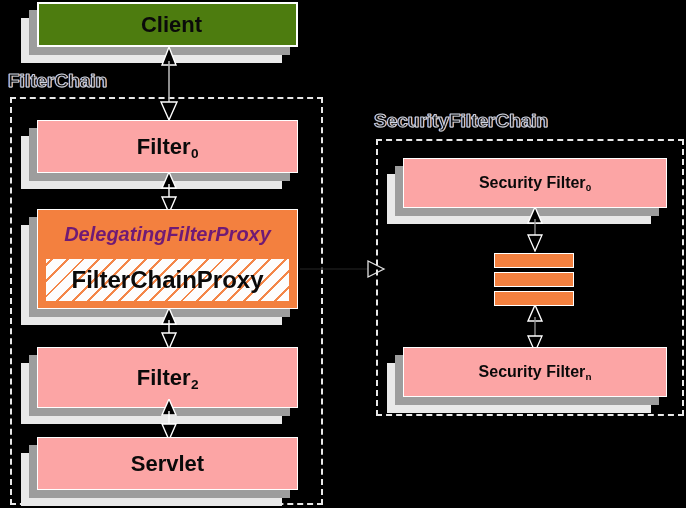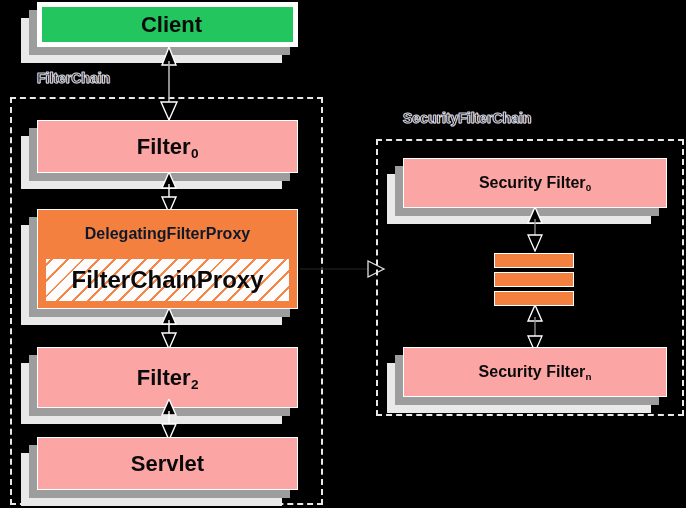--- a/index.html
+++ b/index.html
@@ -19,31 +19,30 @@
 
   
   .group-box {
     position: absolute;
     border: 2px dashed #e8e8e8;
     box-sizing: border-box;
     background: transparent;
   }
   .group-label {
     position: absolute;
-    font-size: 14px;
+    font-size: 19px;
     font-weight: bold;
     letter-spacing: 0px;
     white-space: nowrap;
     color: #111111;
     -webkit-text-stroke: 0.9px #cfd6e4;
     text-shadow:
        1px 0 0 rgba(240,140,60,0.85),
       -1px 0 0 rgba(90,130,230,0.85),
        0 1px 0 rgba(200,200,200,0.35);
-    margin-left: 29px;
   }
 
   
   .node {
     position: absolute;
     box-sizing: border-box;
   }
   
   .node .sh1, .node .sh2 {
     position: absolute;
@@ -74,22 +73,22 @@
     justify-content: center;
     color: #0a0a0a;
     font-weight: bold;
     line-height: 1;
   }
   .node.orange .face {
     background: #fca5a5;
     border: 1px solid #ffffff;
   }
   .node.purple .face {
-    background: #22c55e;
-    border: 5px solid #ffffff;
+    background: #4d7c0f;
+    border: 2px solid #ffffff;
     padding-left: 8px;
   }
   .node .label {
     display: inline-block;
     white-space: nowrap;
   }
   .node .label sub {
     font-size: 0.62em;
     font-weight: bold;
     vertical-align: baseline;
@@ -106,24 +105,25 @@
     display: block;
     padding: 0;
     background: #f3803f;
     border: 1px solid #ffffff;
   }
   .compound-title {
     height: 48px;
     display: flex;
     align-items: center;
     justify-content: center;
-    font-size: 16px;
-    font-weight: bold;
-    color: #0f172a;
+    font-size: 20px;
+    font-weight: bold;
+    color: #701a75;
     white-space: nowrap;
+    font-style: italic;
   }
   .hatch-box {
     position: absolute;
     left: 6px;
     right: 6px;
     bottom: 5px;
     height: 46px;
     box-sizing: border-box;
     border: 2px solid #f3803f;
     background-color: #fdfdfd;

